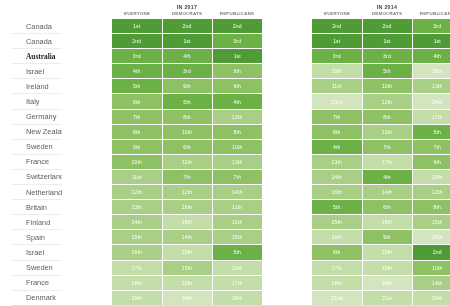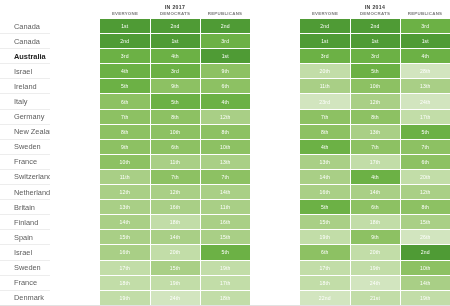--- a/index.html
+++ b/index.html
@@ -14,20 +14,21 @@
     color: #4d4d4d;
     overflow: hidden;
   }
 
   #chart-root {
     position: relative;
     width: 396px;
     height: 306px;
     box-sizing: border-box;
     padding: 0;
+    margin-left: 12px;
   }
 
   table.rank-table {
     border-collapse: collapse;
     border-spacing: 0;
     width: 450px;
     table-layout: fixed;
   }
 
   
@@ -67,20 +68,21 @@
     padding: 0 0 0 14px;
     height: 12.1px;
     border-bottom: 1px solid #ededed;
     white-space: nowrap;
     overflow: hidden;
     background: #ffffff;
   }
   td.country-cell.highlight {
     font-weight: bold;
     color: #1f1f1f;
+    font-family: Liberation Serif, serif;
   }
 
   td.rank-cell {
     font-size: 5.1px;
     color: #ffffff;
     text-align: center;
     height: 12.1px;
     border-right: 1px solid #ffffff;
     border-bottom: 1px solid #ffffff;
     letter-spacing: 0.15px;

